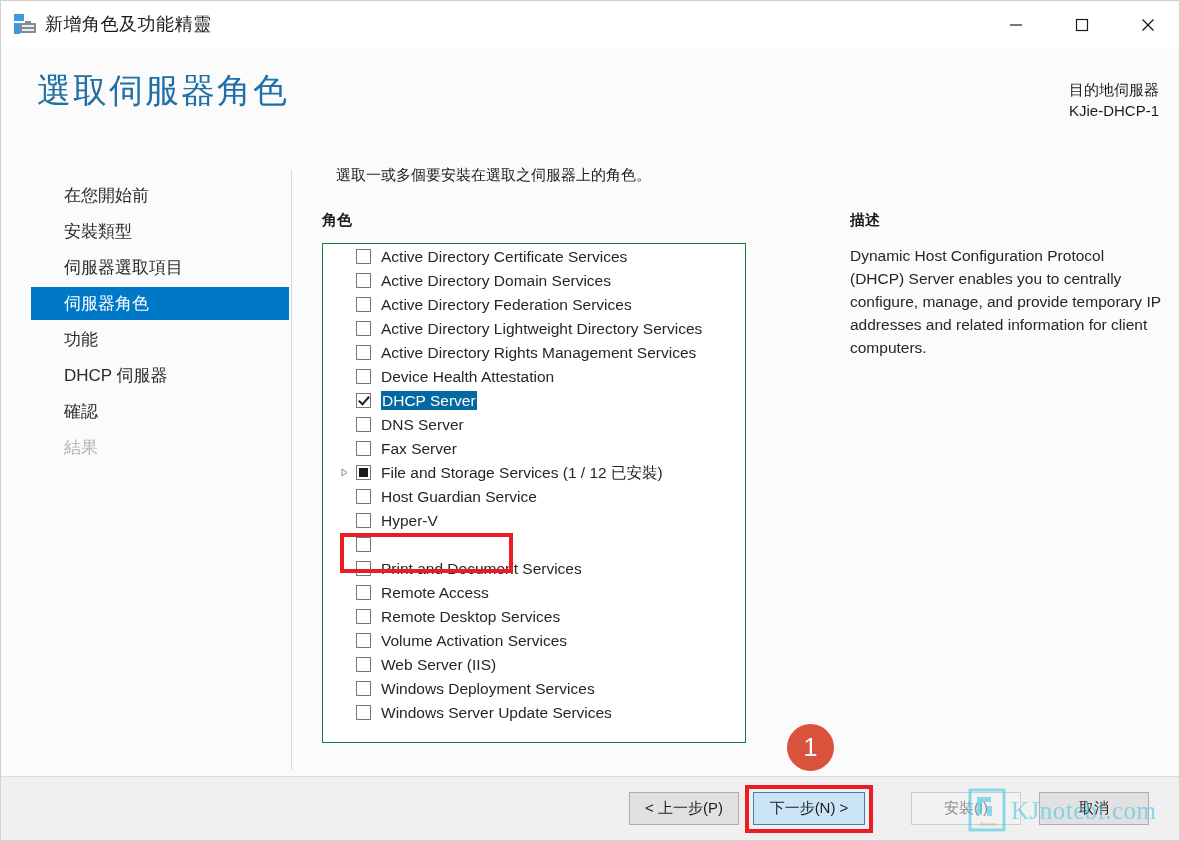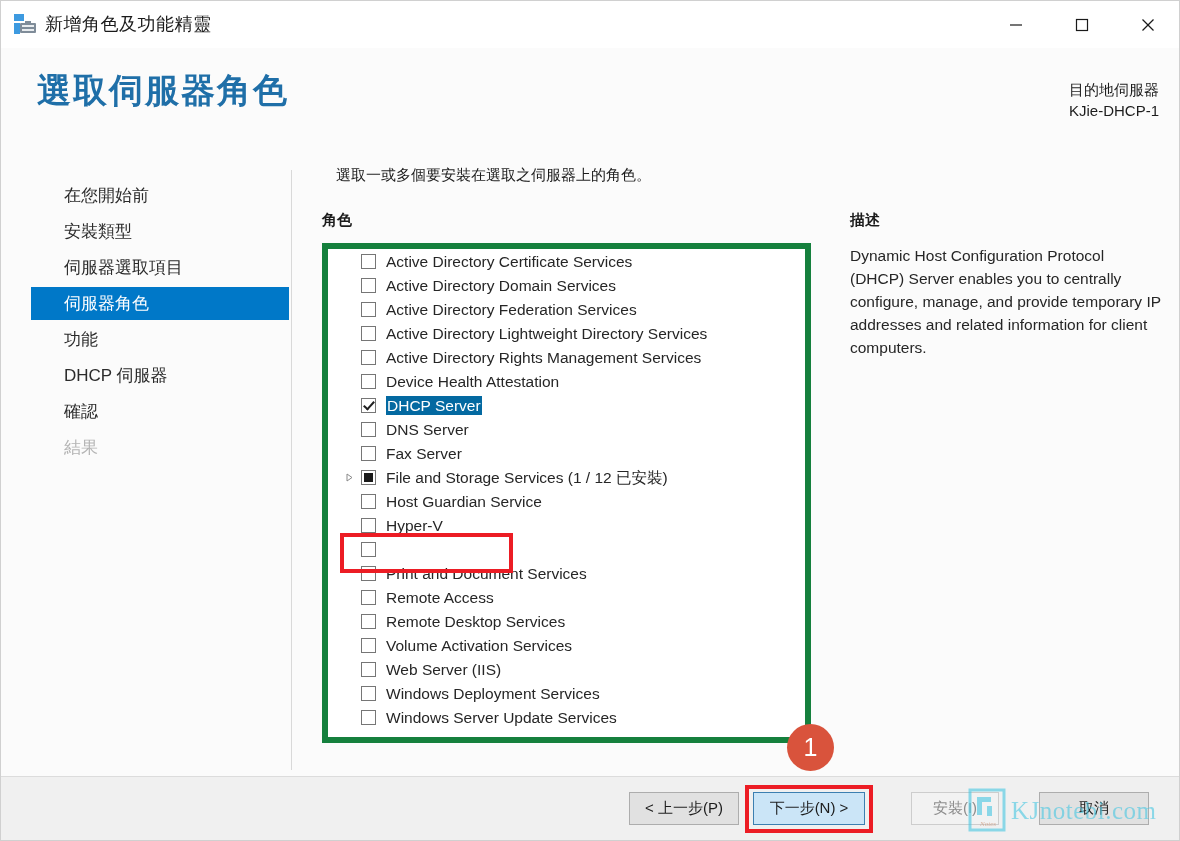--- a/index.html
+++ b/index.html
@@ -68,21 +68,21 @@
     width: 1180px;
     height: 96px;
     background: #fbfbfb;
   }
   .page-title {
     position: absolute;
     left: 36px;
     top: 20px;
     font-size: 34px;
     color: #1f6fa8;
-    font-weight: 700;
+    font-weight: 400;
     letter-spacing: 2px;
     white-space: nowrap;
   }
   .dest-block {
     position: absolute;
     right: 22px;
     top: 31px;
     text-align: right;
     line-height: 21px;
     font-size: 15px;
@@ -163,24 +163,24 @@
     color: #1c1c1c;
   }
   .col-label.roles { left: 30px; top: 67px; }
   .col-label.desc  { left: 558px; top: 67px; }
 
   
   .listbox {
     position: absolute;
     left: 30px;
     top: 99px;
-    width: 489px;
+    width: 424px;
     height: 500px;
     background: #ffffff;
-    border: 6px solid #15803d;
+    border: 1px solid #15803d;
     box-sizing: border-box;
     overflow: hidden;
   }
   .role-row {
     position: relative;
     height: 24px;
     display: flex;
     align-items: center;
     padding-left: 13px;
     cursor: default;
@@ -293,21 +293,21 @@
     color: #1c1c1c;
     display: flex;
     align-items: center;
     justify-content: center;
     cursor: default;
     white-space: nowrap;
   }
   .btn.back    { left: 628px; width: 110px; top: 791px; }
   .btn.next    { left: 752px; width: 112px; top: 791px;
                  background: #cbe5f7; border: 1px solid #3c7fb1; }
-  .btn.install { left: 910px; width: 88px; top: 791px;
+  .btn.install { left: 910px; width: 110px; top: 791px;
                  background: #f2f2f2; border: 1px solid #cdcdcd; color: #8d8d8d; }
   .btn.cancel  { left: 1038px; width: 110px; top: 791px; }
 
   
   .watermark {
     position: absolute;
     left: 966px;
     top: 787px;
     width: 190px;
     height: 50px;

